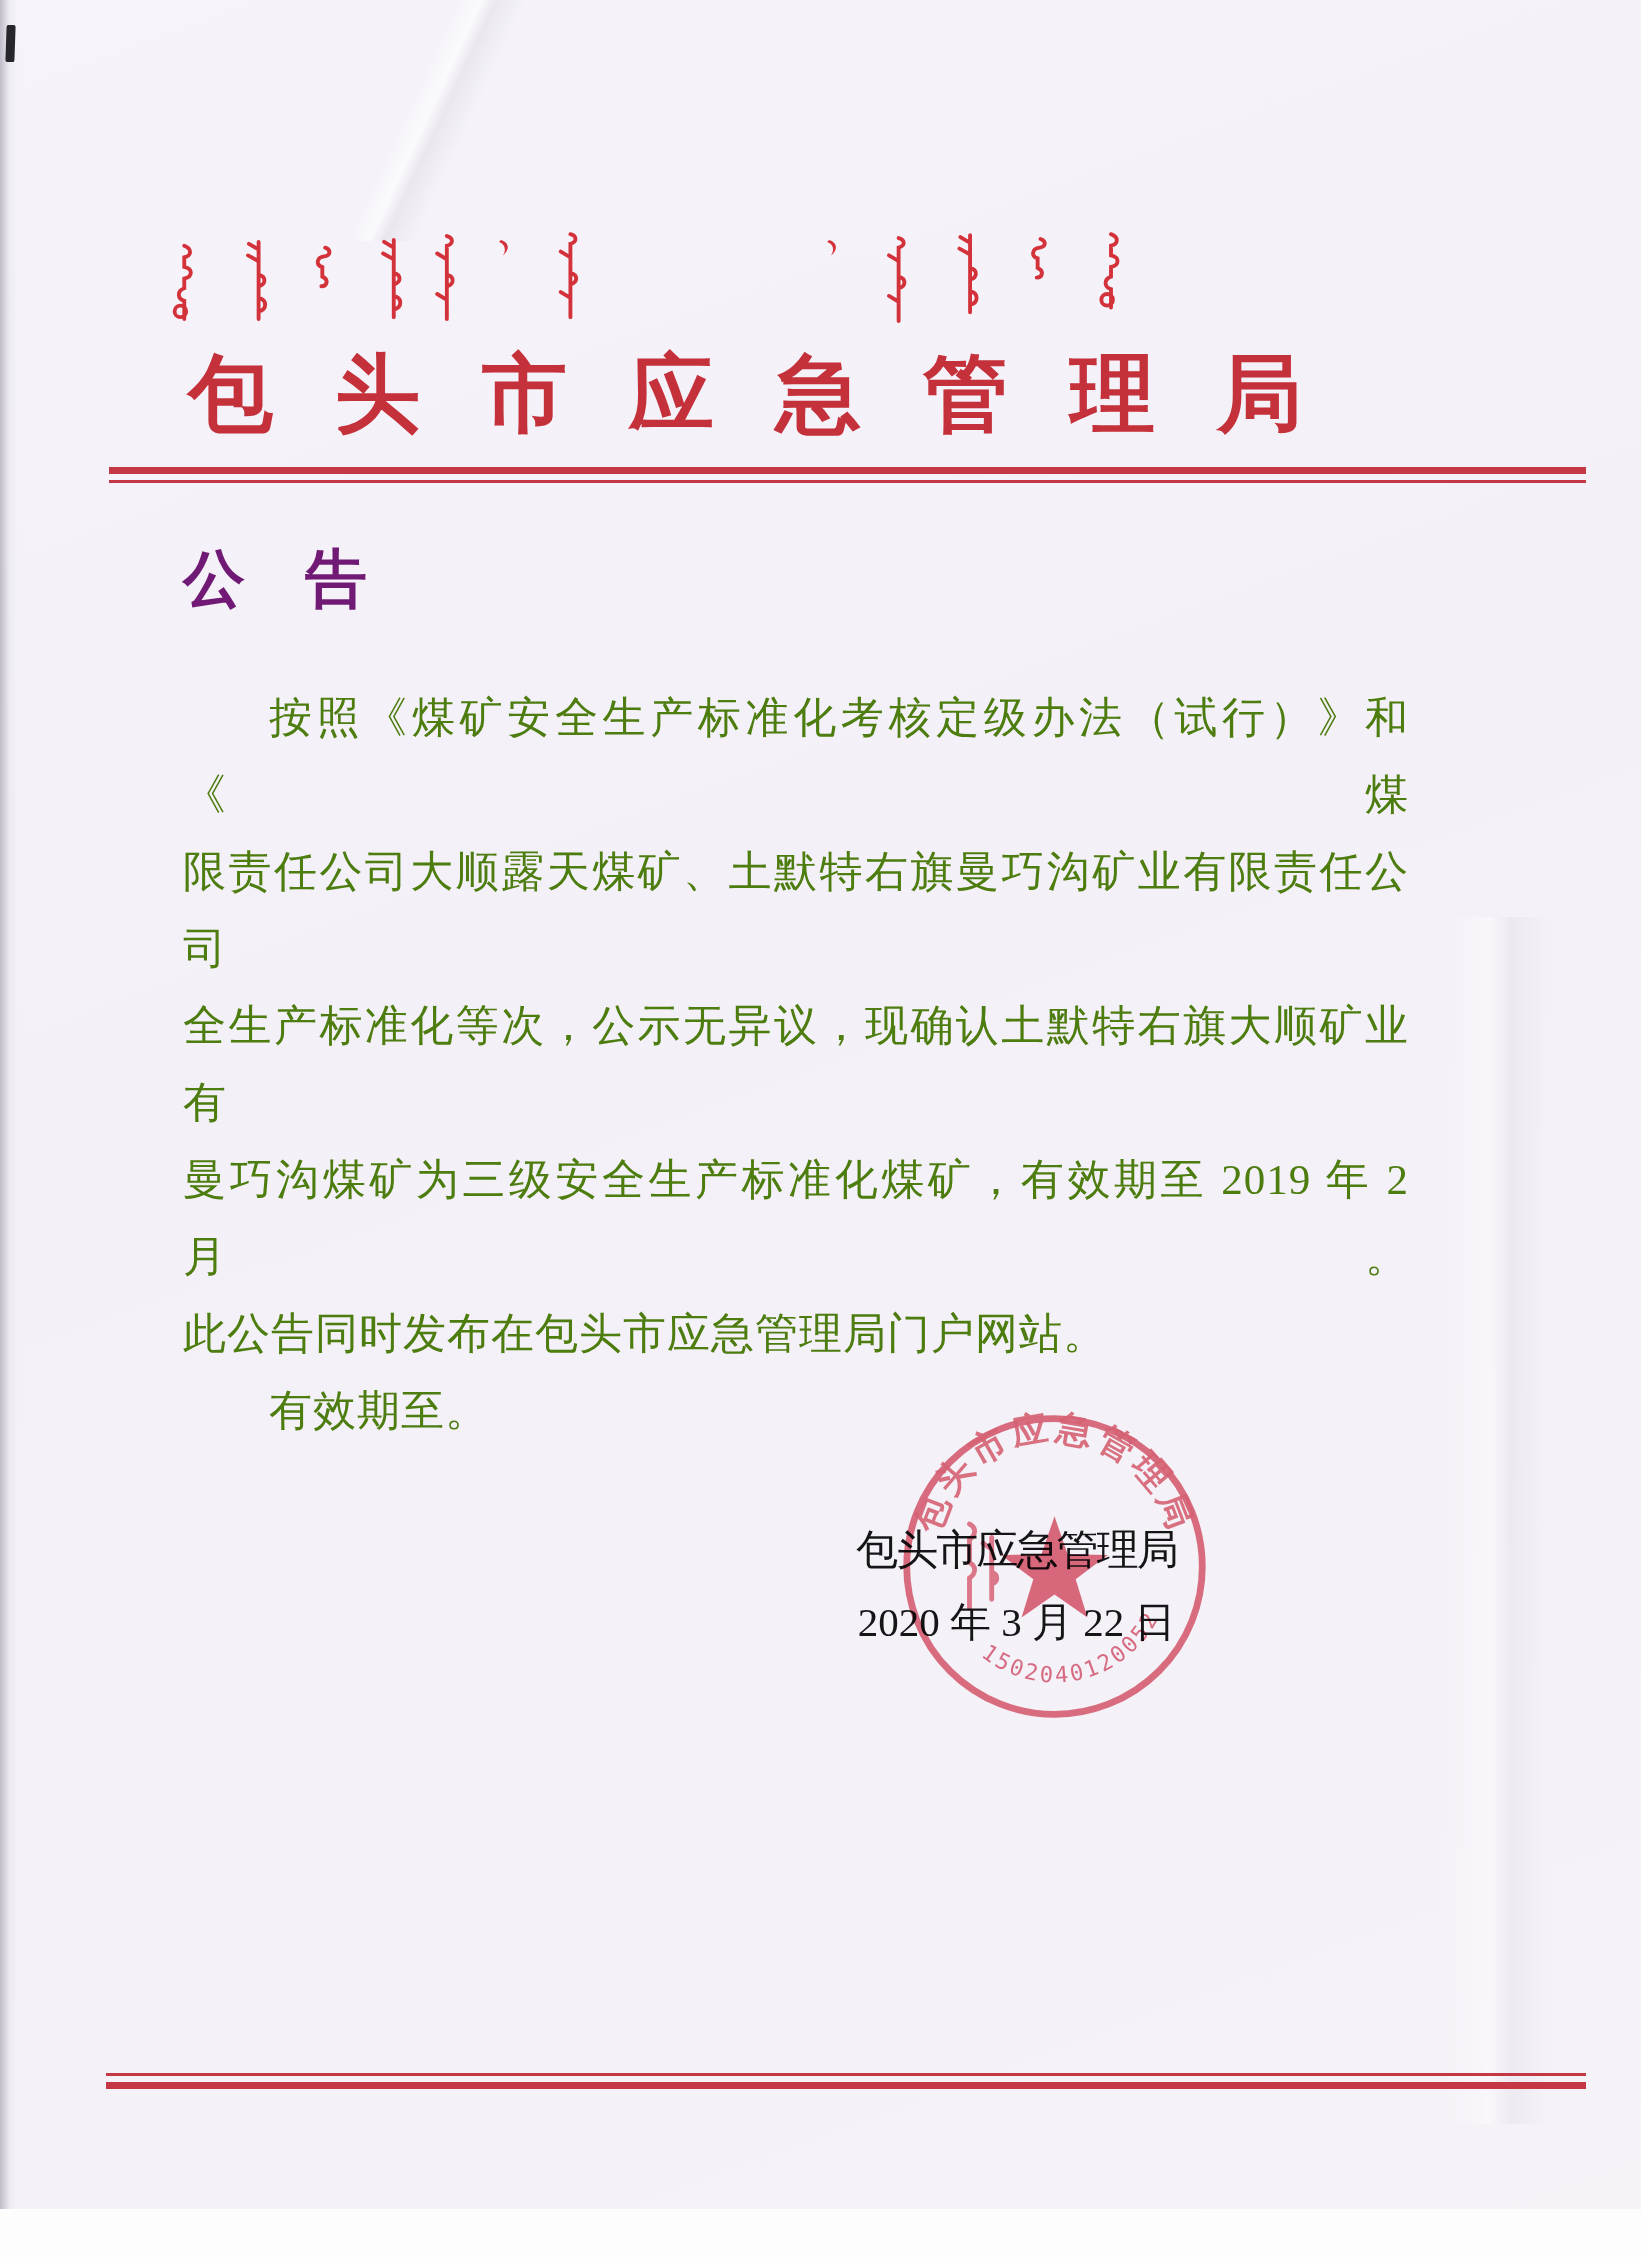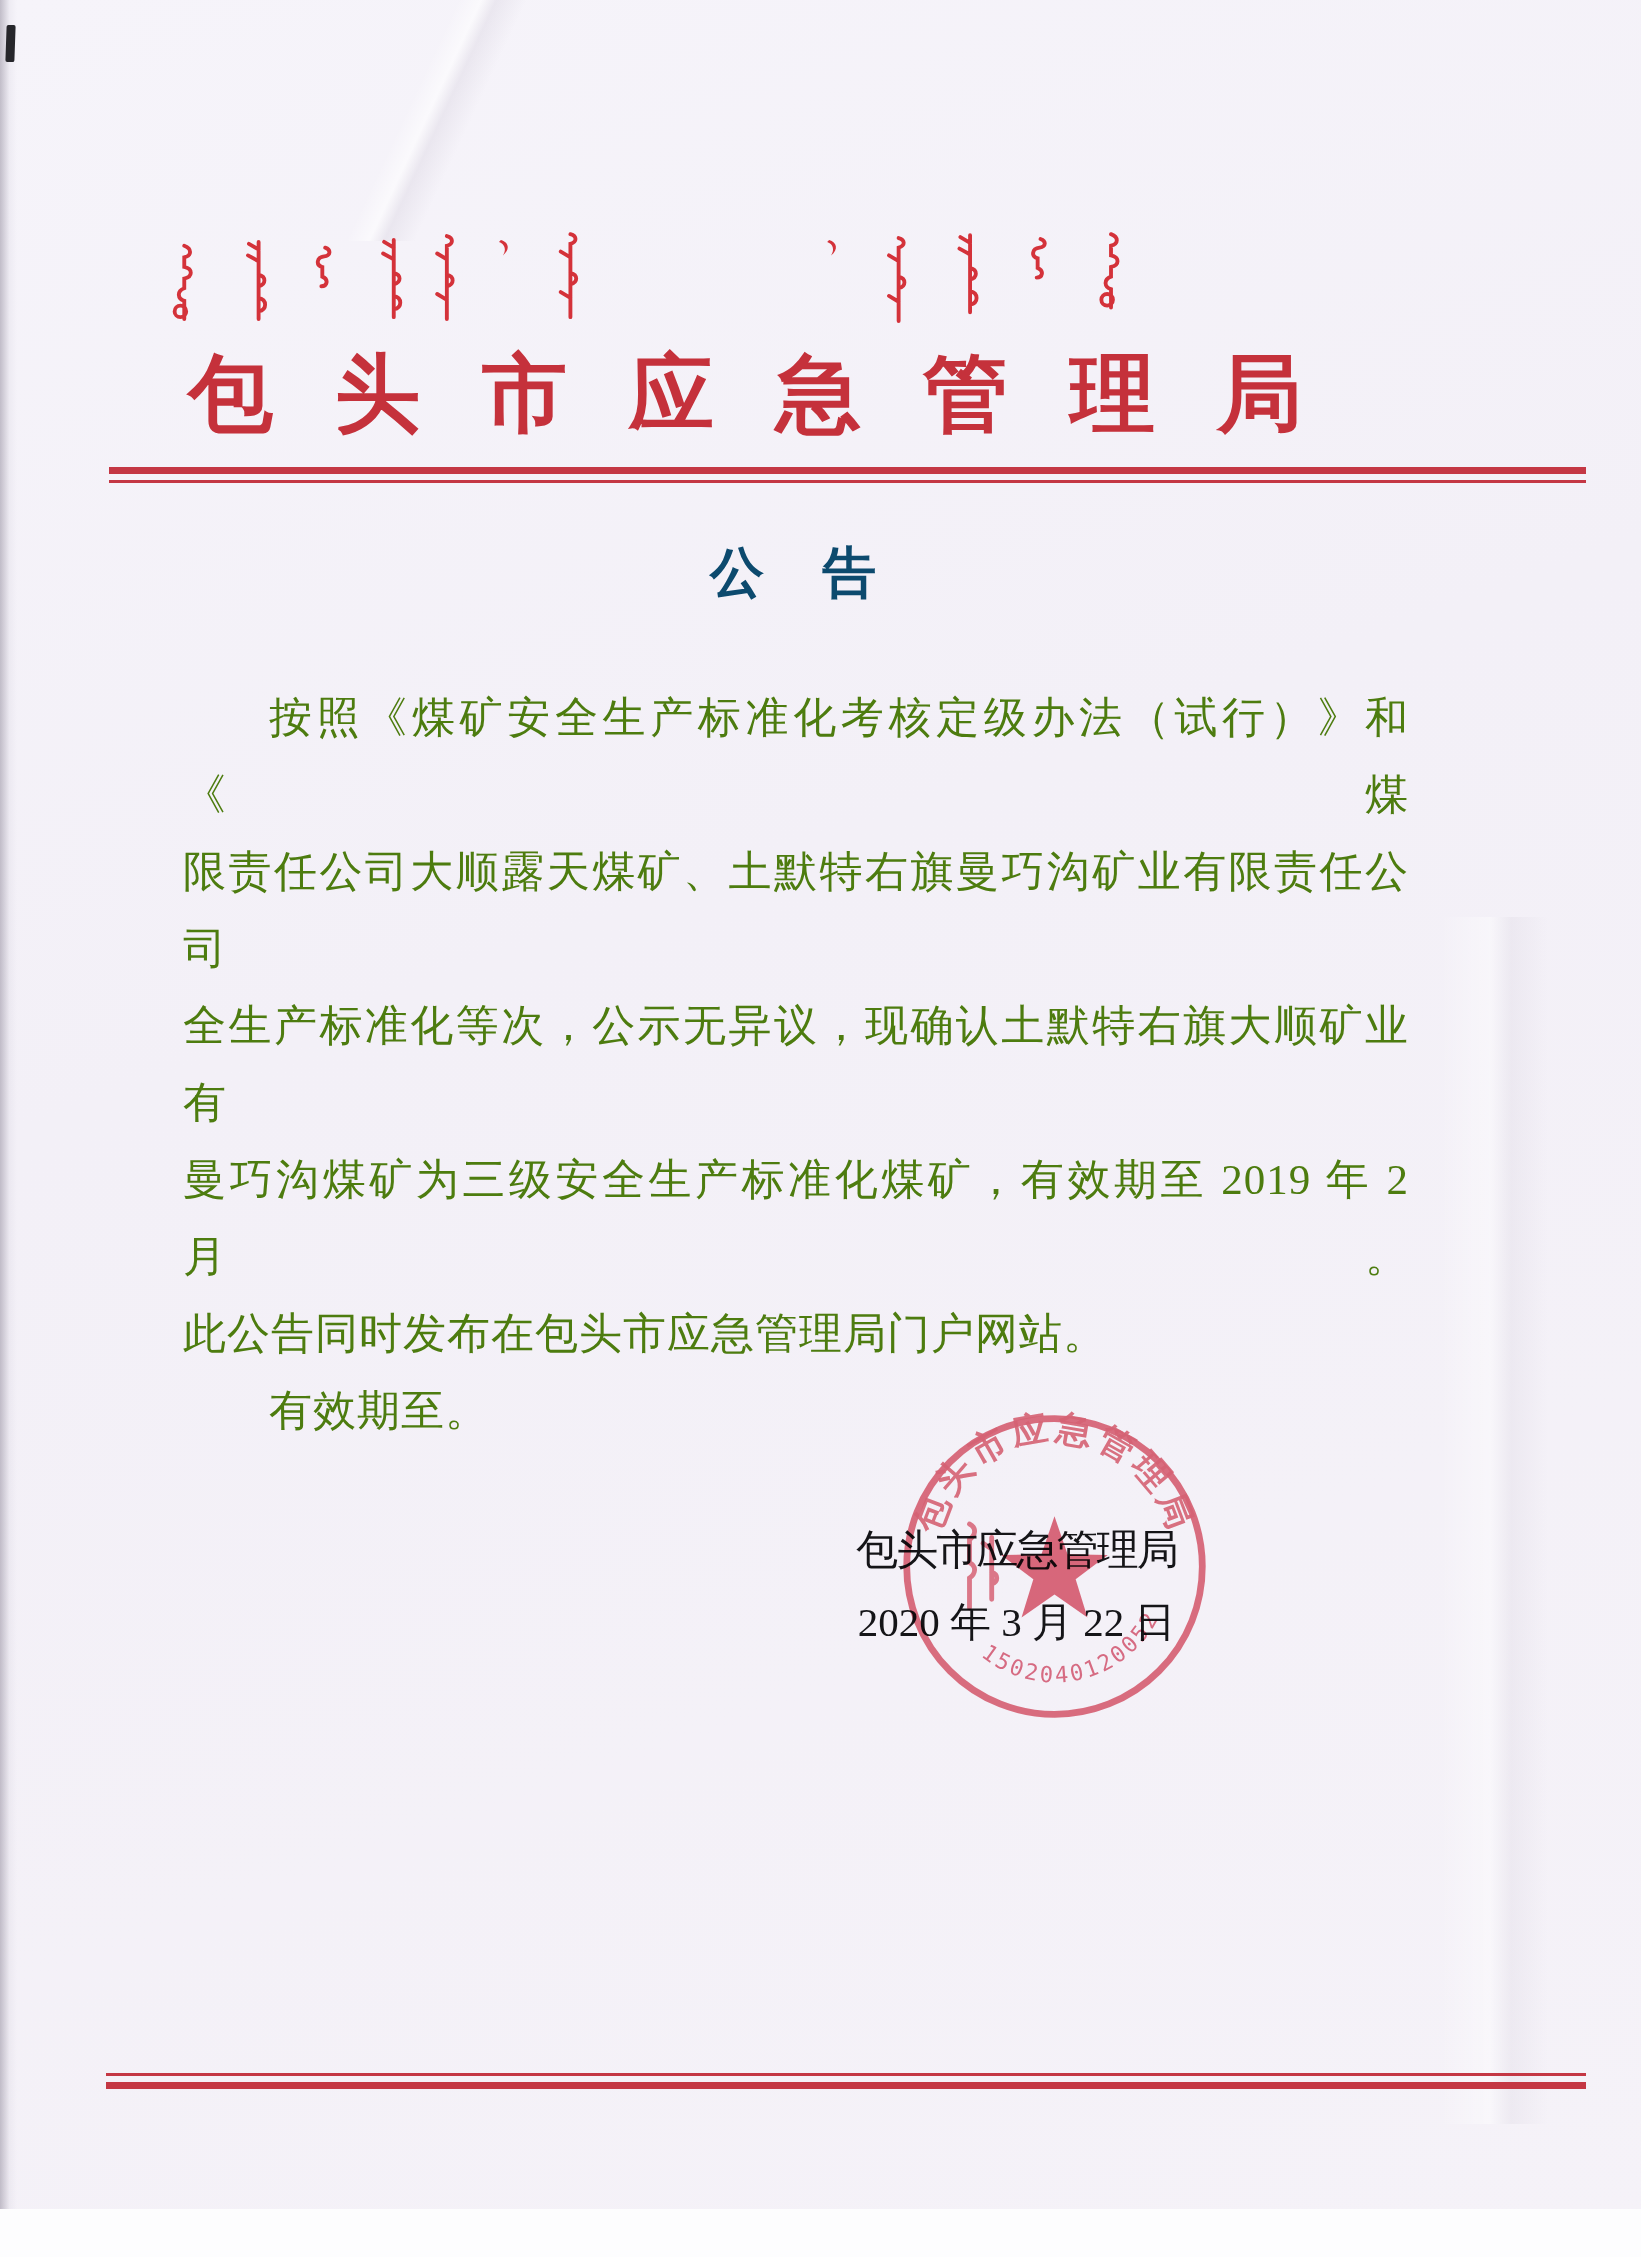--- a/index.html
+++ b/index.html
@@ -26,22 +26,22 @@
     font-size:85px;font-weight:700;line-height:1.05;color:#c5313b;
     letter-spacing:62px;
   }
   .rule{background:#c43744;}
   .rule-top-thick{left:109px;top:467px;width:1477px;height:6.8px;}
   .rule-top-thin{left:109px;top:480px;width:1477px;height:2.9px;}
   .rule-bottom-thin{left:106px;top:2073px;width:1480px;height:2.9px;}
   .rule-bottom-thick{left:106px;top:2082px;width:1480px;height:6.8px;}
   
   .notice-title{
-    left:183px;top:537px;width:1226px;text-align:center;
-    font-size:54px;font-weight:700;color:#0c4a6e;word-spacing:33px;letter-spacing:5.8px;
+    left:183px;top:537px;width:1226px;
+    font-size:62px;font-weight:700;color:#701a75;word-spacing:33px;letter-spacing:5.8px;
   }
   
   .body-text{left:183px;top:679px;width:1226px;font-size:43px;line-height:77px;color:#4d7c0f;}
   .body-line{text-align:justify;text-align-last:justify;letter-spacing:1px;}
   .body-line.indent{text-indent:2em;}
   .body-line.short{text-align-last:left;}
   
   .sig-agency{left:809px;top:1522px;width:415px;text-align:center;font-size:42px;letter-spacing:-1.9px;color:#151518;z-index:2;}
   .sig-date{left:809px;top:1595px;width:415px;text-align:center;font-size:41px;color:#151518;z-index:2;}
   

